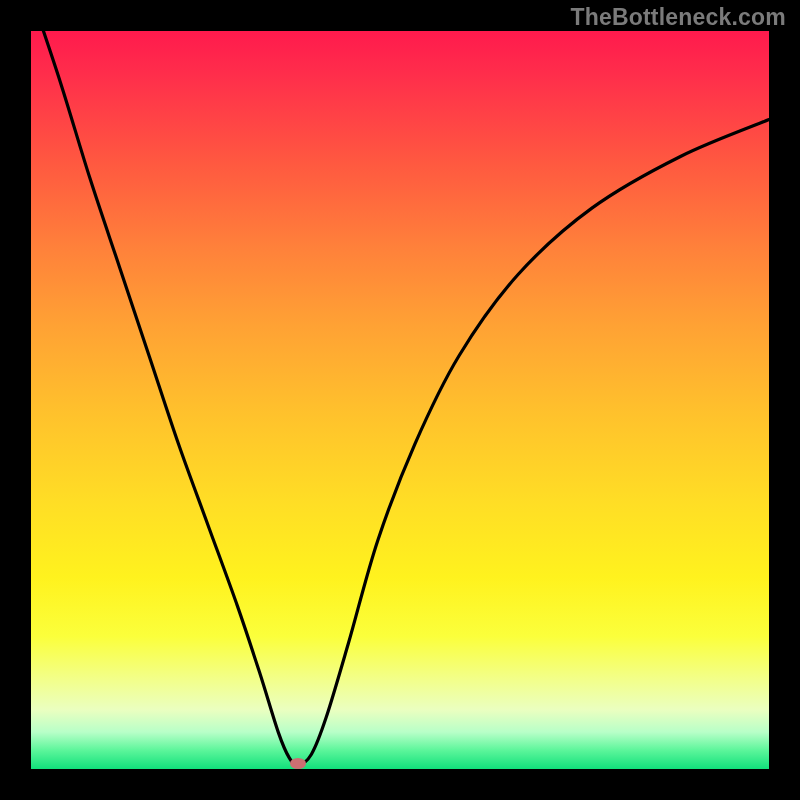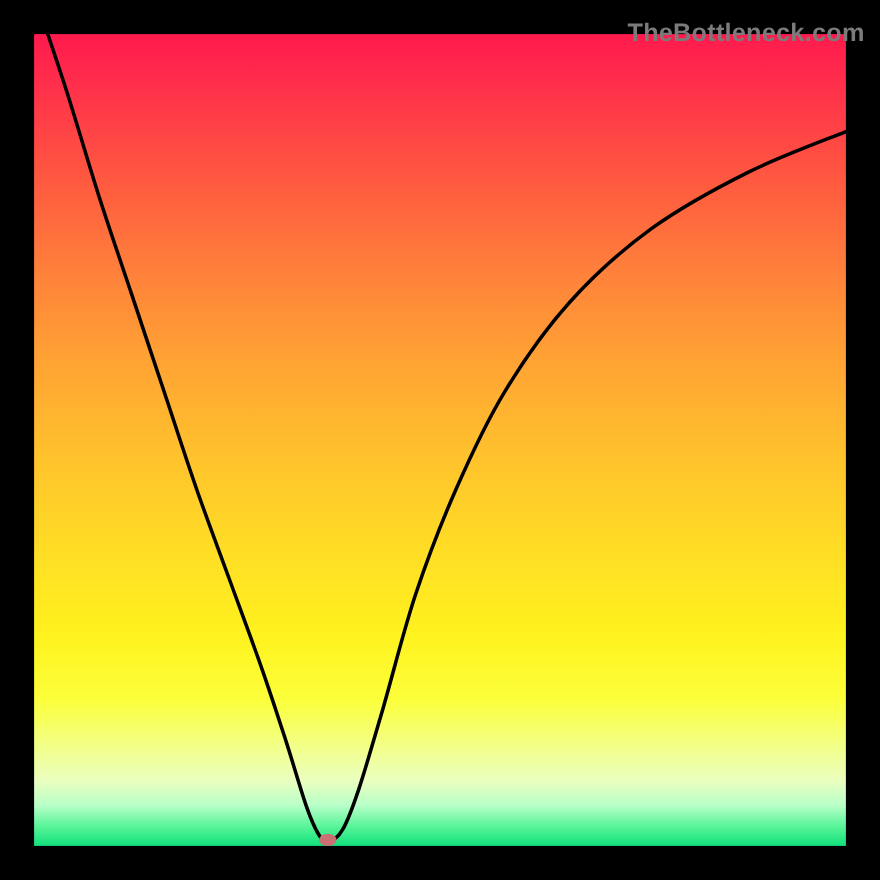--- a/index.html
+++ b/index.html
@@ -59,21 +59,21 @@
   }
   .dot {
     position: absolute;
     width: 16px;
     height: 11px;
     border-radius: 50%;
     background: #cc6f72;
   }
   .watermark {
     position: absolute;
-    top: 16px;
+    top: 4px;
     right: 14px;
     font-family: Arial, Helvetica, sans-serif;
     font-weight: 700;
     font-size: 23px;
     color: #7b7b7b;
     letter-spacing: 0.2px;
     text-align: right;
   }
 </style>
 </head>

